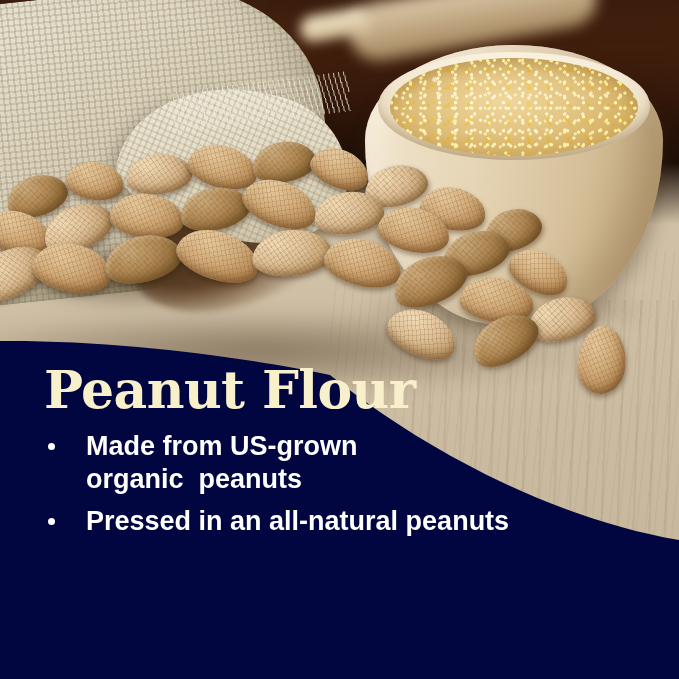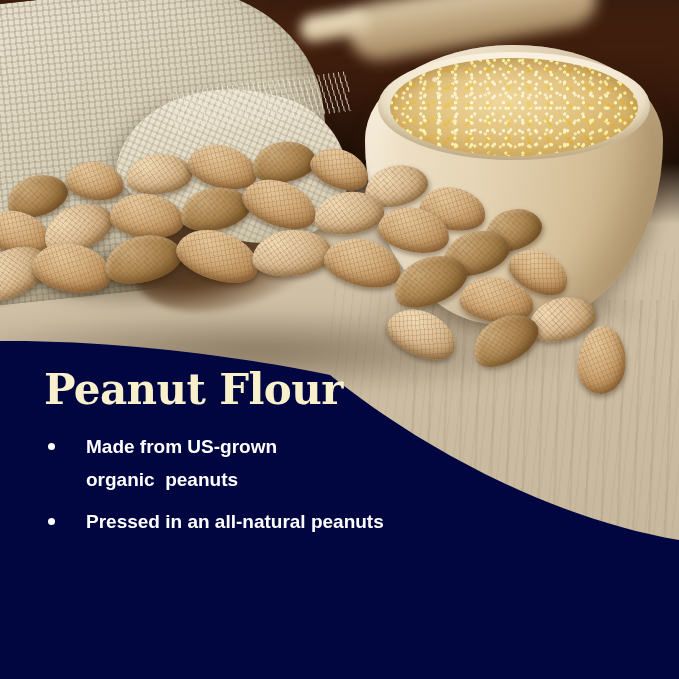--- a/index.html
+++ b/index.html
@@ -247,37 +247,37 @@
   
   .copy {
     position: absolute;
     left: 44px; top: 368px;
     width: 560px;
   }
   .title {
     margin: 0 0 18px 0;
     font-family: "DejaVu Serif", "Liberation Serif", serif;
     font-weight: bold;
-    font-size: 42px;
+    font-size: 52px;
     line-height: 44px;
     letter-spacing: -0.6px;
     color: #F8F0CB;
   }
   .bullets {
     list-style: none;
     margin: 0;
     padding: 0;
   }
   .bullets li {
     position: relative;
     padding-left: 42px;
     margin-bottom: 9px;
     font-family: "Liberation Sans", sans-serif;
     font-weight: bold;
-    font-size: 19px;
+    font-size: 27px;
     line-height: 33px;
     color: #FFFFFF;
     white-space: pre;
   }
   .bullets li::before {
     content: "";
     position: absolute;
     left: 4px;
     top: 13px;
     width: 7px;

